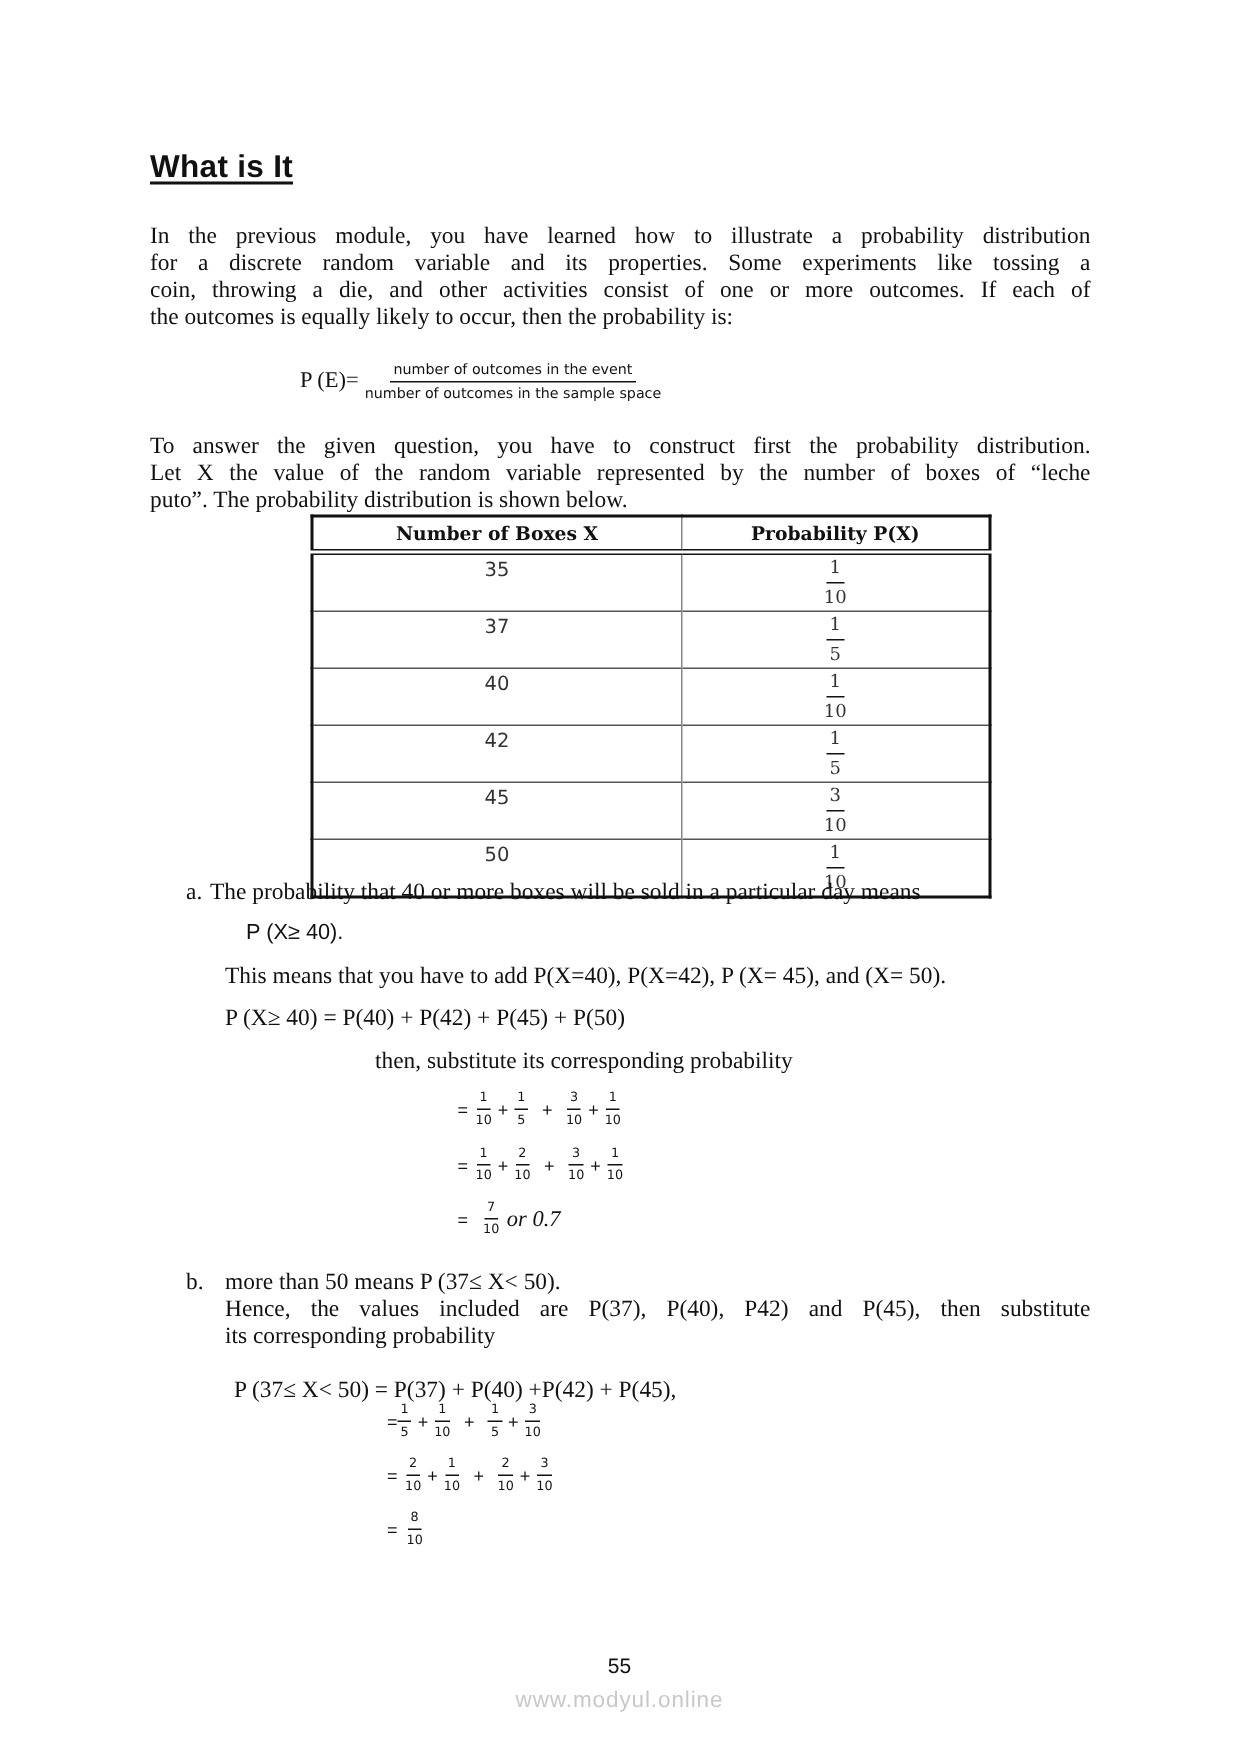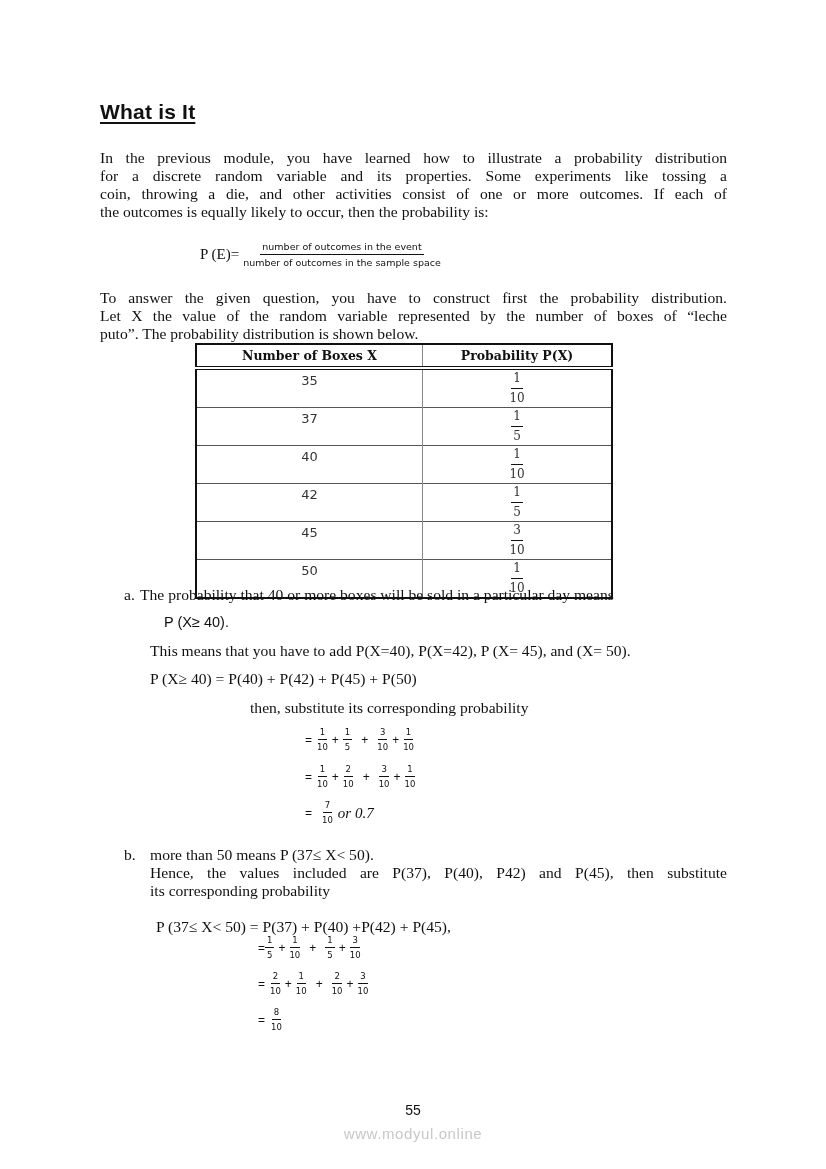--- a/index.html
+++ b/index.html
@@ -6,21 +6,21 @@
   body { width: 826px; height: 1169px; position: relative; color: #111; font-family: "DejaVu Serif", serif; overflow: hidden; }
   .abs { position: absolute; }
   .title { left: 100px; top: 100px; font-family: Liberation Sans, sans-serif; font-weight: bold; font-size: 21px; text-decoration: underline; text-underline-offset: 3px; letter-spacing: 0.2px; }
   .para { left: 100px; width: 627px; font-family: "Liberation Serif", serif; font-size: 15.6px; line-height: 18px; text-align: justify; }
   .para .line { display: block; text-align: justify; text-align-last: justify; white-space: nowrap; }
   .para .line.last { text-align-last: left; }
   .formula { left: 200px; top: 240px; display: flex; align-items: center; font-family: "Liberation Serif", serif; font-size: 15px; }
   .bigfrac { display: inline-flex; flex-direction: column; align-items: center; margin-left: 4px; font-family: "DejaVu Sans", sans-serif; font-size: 9.5px; line-height: 13px; }
   .bigfrac .num { border-bottom: 1px solid #111; padding: 0 2px 1px 2px; }
   .bigfrac .den { padding-top: 1px; }
-  table.dist { position: absolute; left: 195px; top: 343px; width: 418px; border-collapse: collapse; border: 2.5px solid #111; }
+  table.dist { position: absolute; left: 207px; top: 343px; width: 454px; border-collapse: collapse; border: 2.5px solid #111; }
   table.dist th { font-family: "DejaVu Serif", serif; font-weight: bold; font-size: 12.5px; height: 21px; padding: 0; border-right: 1px solid #888; border-bottom: 4px double #111; }
   table.dist td { height: 34px; padding: 0; border-top: 1px solid #555; border-right: 1px solid #888; vertical-align: top; text-align: center; font-family: "DejaVu Sans", sans-serif; font-size: 13px; color: #333; }
   table.dist td.xcell { padding-top: 3px; }
   .tfrac { display: inline-flex; flex-direction: column; align-items: center; font-family: "DejaVu Serif", serif; font-size: 12px; line-height: 14px; margin-top: 1px; }
   .tfrac .num { border-bottom: 1.3px solid #111; padding: 0 2px 3px 2px; }
   .tfrac .den { padding-top: 2px; }
   .item { font-family: "Liberation Serif", serif; font-size: 15.6px; line-height: 18px; }
   .sans { font-family: "Liberation Sans", sans-serif; font-size: 14.5px; }
   .eqrow { display: flex; align-items: center; font-family: "Liberation Sans", sans-serif; font-size: 12px; }
   .eqrow .op { margin: 0 5px; }

